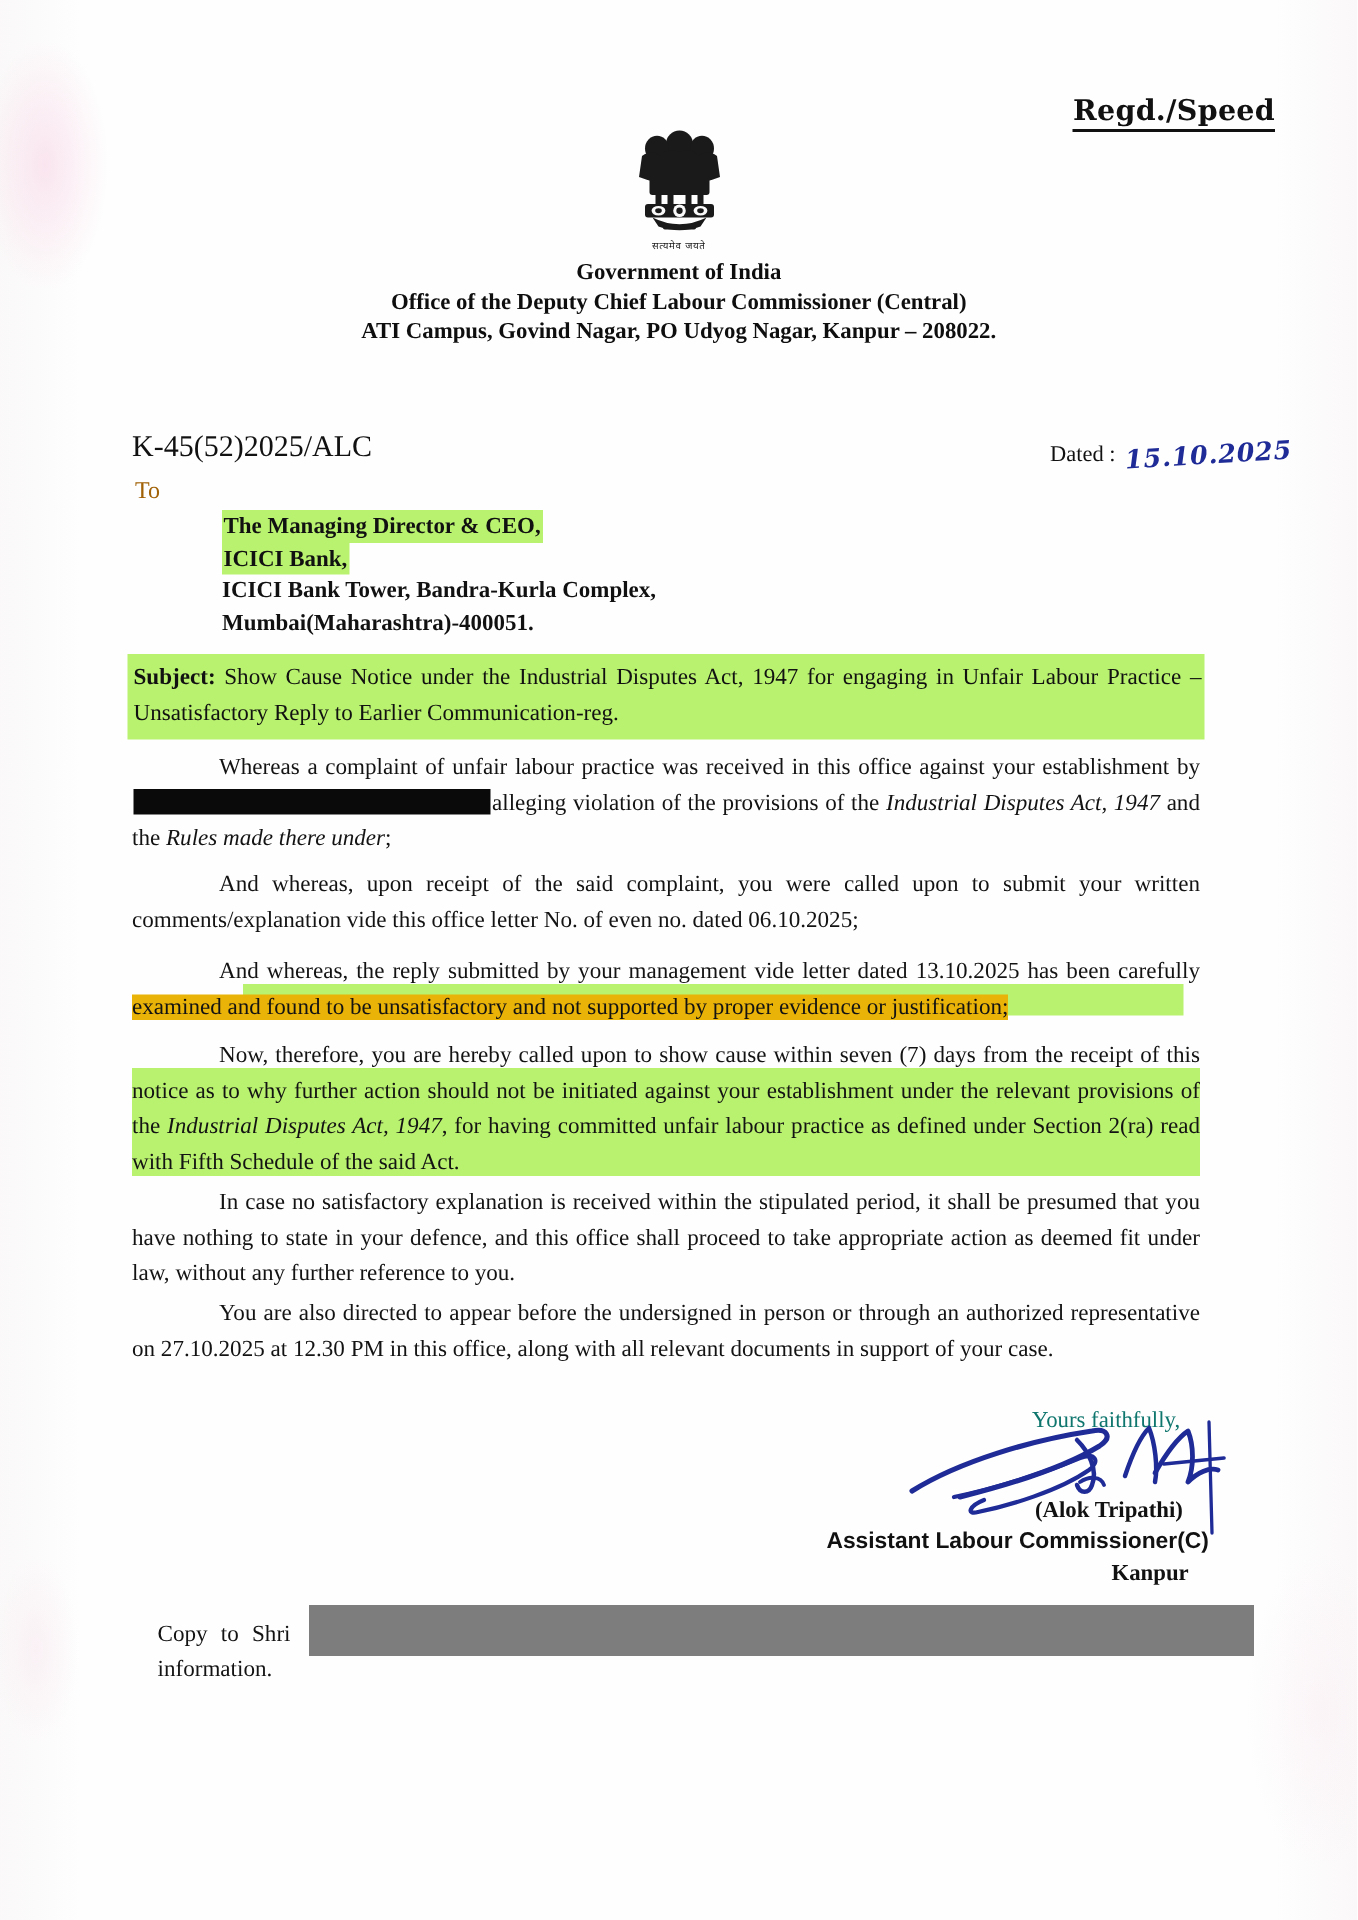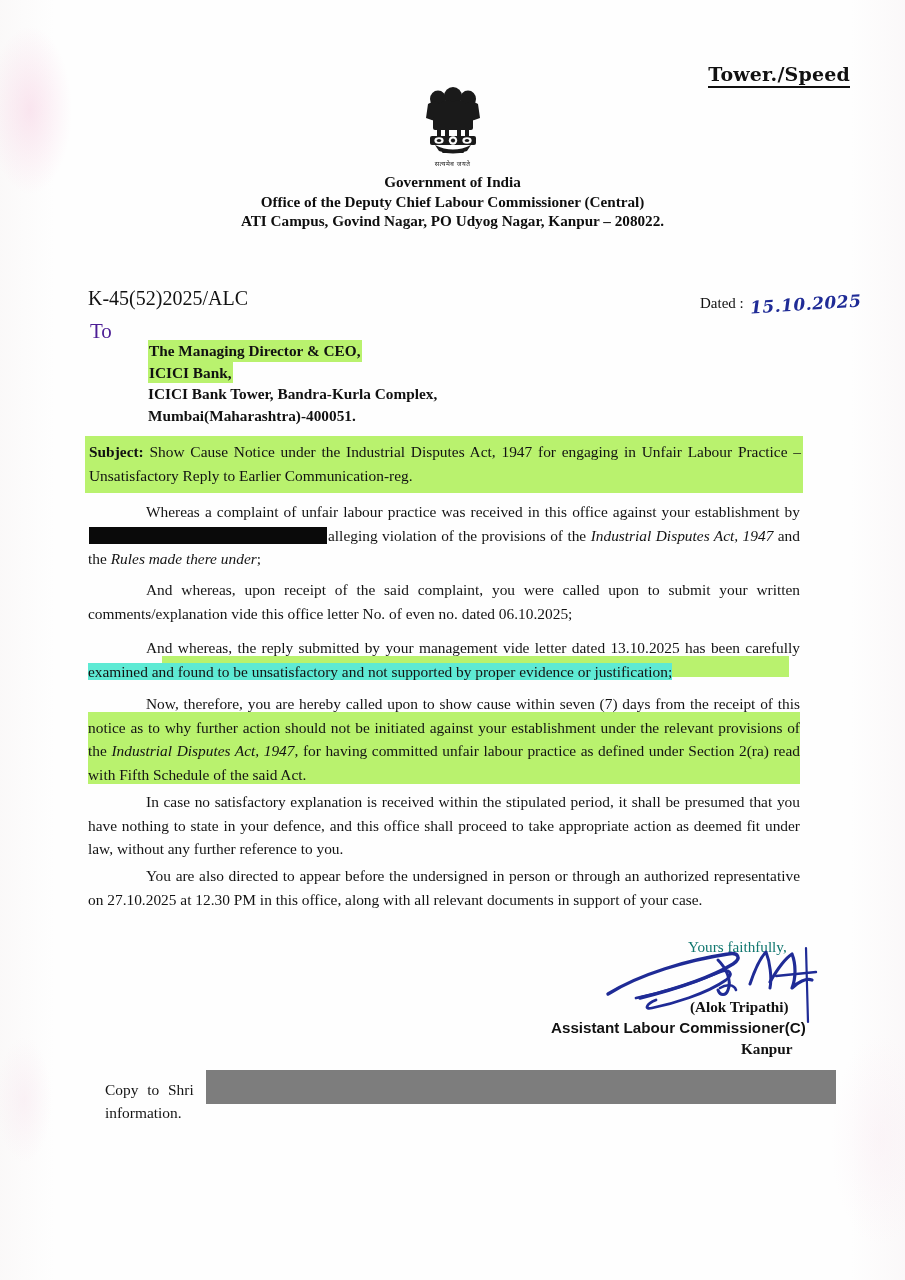--- a/index.html
+++ b/index.html
@@ -122,22 +122,22 @@
     top: 2px;
     transform: rotate(-3.5deg);
     display: inline-block;
   }
 
   
   .to-label {
     position: absolute;
     left: 90px;
     top: 319px;
-    font-size: 21px;
-    color: #4c1d95;
+    font-size: 16px;
+    color: #a16207;
   }
   .addressee {
     position: absolute;
     left: 148px;
     top: 340px;
     font-family: "Liberation Serif", serif;
     font-weight: bold;
     font-size: 15.3px;
     line-height: 21.5px;
     color: #111;
@@ -184,21 +184,21 @@
   }
 
   .p1 { top: 500px; }
   .p2 { top: 578px; }
   .p3 { top: 636px; }
   .p4 { top: 692px; }
   .p5 { top: 790px; }
   .p6 { top: 864px; }
 
   
-  .hl-inline { background: #5eead4; }
+  .hl-inline { background: #eab308; }
 
   
   .hl-block-p4 {
     position: absolute;
     left: 88px;
     top: 712px;
     width: 712px;
     height: 72px;
     background: #b9f26e;
     z-index: 1;
@@ -285,21 +285,21 @@
   }
 </style>
 </head>
 <body>
 
 <div id="page">
   <div id="scan-tint"></div>
 
   <div id="content">
 
-    <div class="regd">Tower./Speed</div>
+    <div class="regd">Regd./Speed</div>
 
     <div class="emblem-wrap">
       <svg class="emblem" viewBox="0 0 64 78">
         <g fill="#1a1a1a">
 
           <ellipse cx="32" cy="12" rx="9" ry="9"></ellipse>
           <ellipse cx="17" cy="15" rx="8" ry="8.5"></ellipse>
           <ellipse cx="47" cy="15" rx="8" ry="8.5"></ellipse>
 
           <path d="M7 20 q7 -5 12 0 q6 -7 13 -2 q7 -5 13 2 q5 -5 12 0 l2 14 q-12 5 -27 5 q-15 0 -27 -5 z"></path>

